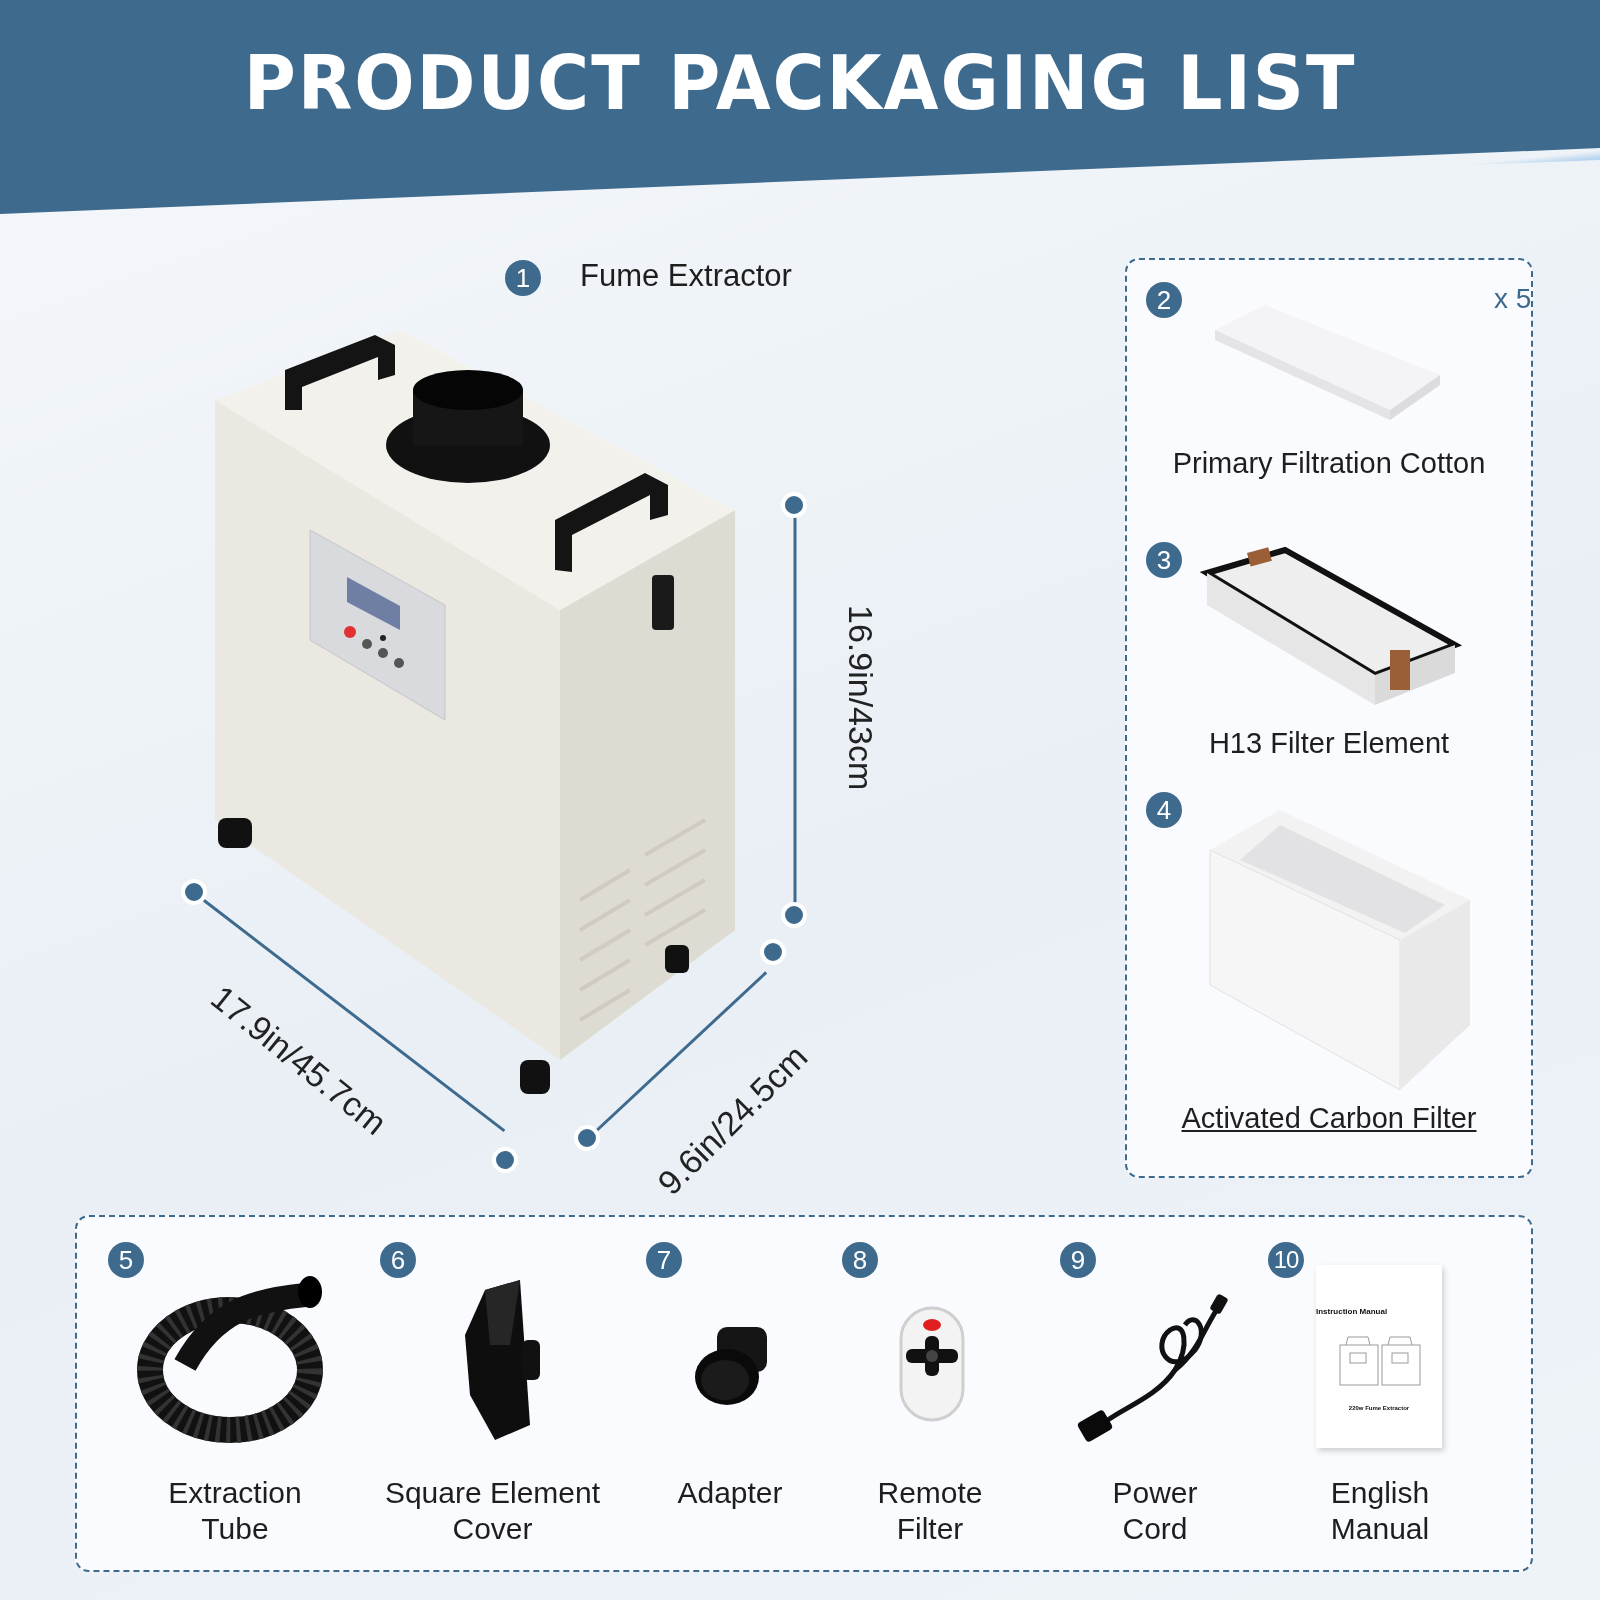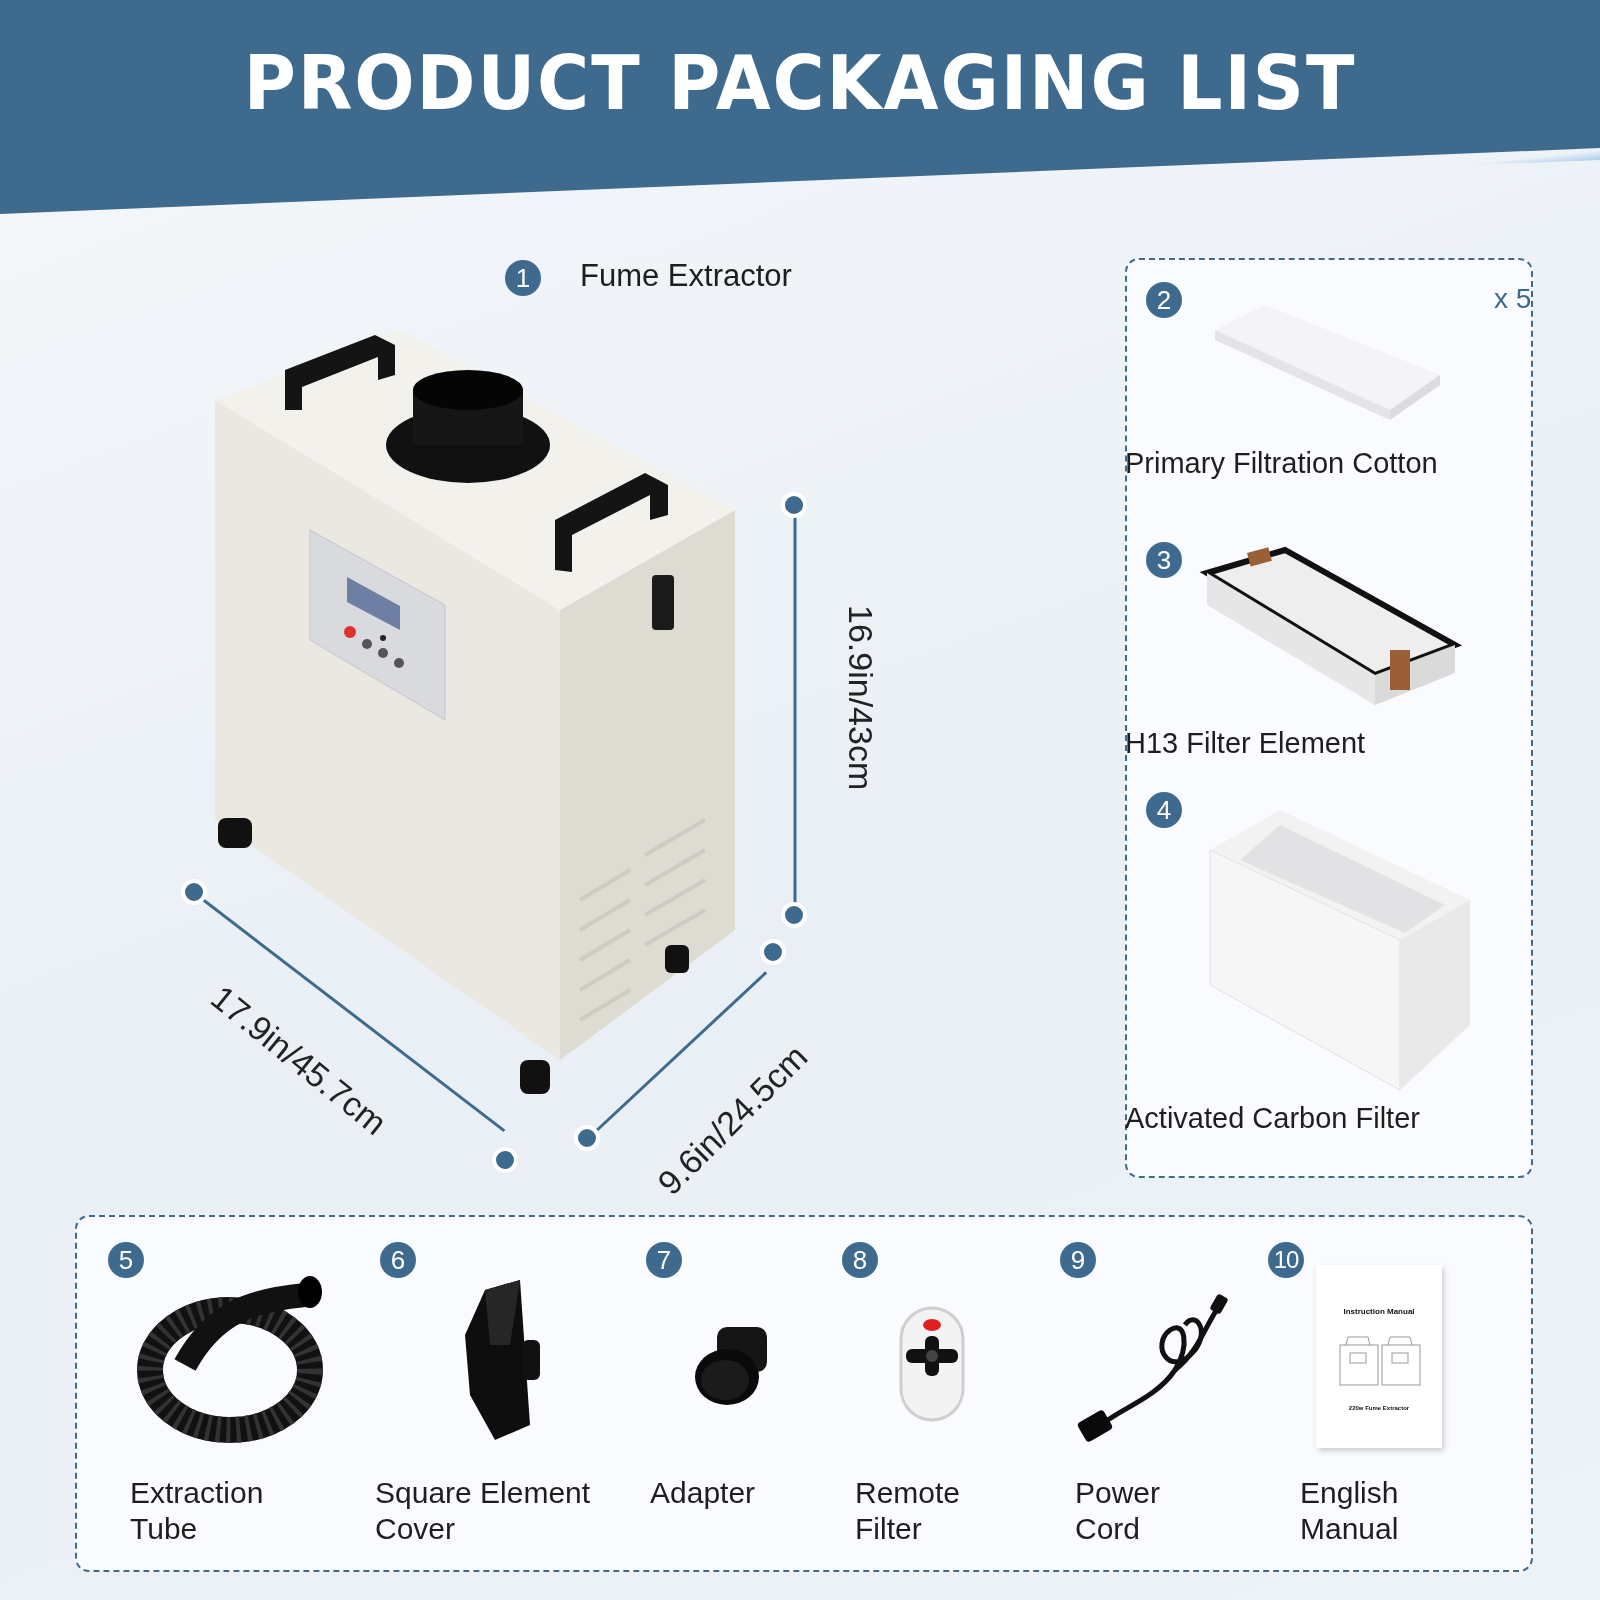--- a/index.html
+++ b/index.html
@@ -27,21 +27,21 @@
       font-size: 74px; letter-spacing: 2px; color: #ffffff;
       transform: scaleX(0.96);
     }
     .badge {
       position: absolute; width: 36px; height: 36px; border-radius: 50%;
       background: #3e6a8e; color: #fff; font-size: 26px; line-height: 36px;
       text-align: center; font-family: "Liberation Sans", sans-serif;
     }
     .badge.two-digit { font-size: 24px; letter-spacing: -1px; }
     .label {
-      position: absolute; font-size: 30px; color: #1e1e1e; 
+      position: absolute; font-size: 30px; color: #1e1e1e; text-align: center;
       line-height: 36px;
     }
     .dashed-box {
       position: absolute; border: 2px dashed #3e6a8e; border-radius: 14px;
       background: rgba(250,252,254,0.92);
     }
     .dim-dot {
       position: absolute; width: 26px; height: 26px; border-radius: 50%;
       background: #3e6a8e; border: 4px solid #fff;
     }
@@ -138,21 +138,21 @@
 </svg>
 <div class="label" style="left:1125px; top:725px; width:408px; font-size:29px;">H13 Filter Element</div>
 
 <div class="badge" style="left:1146px; top:792px;">4</div>
 <svg style="left:1205px; top:805px;" width="265" height="290">
   <polygon points="5,45 75,5 265,95 195,135" fill="#f2f2f2"></polygon>
   <polygon points="35,55 75,20 240,100 200,128" fill="#e2e2e4"></polygon>
   <polygon points="5,45 195,135 195,285 5,180" fill="#f6f6f6" stroke="#e0e0e0"></polygon>
   <polygon points="195,135 265,95 265,220 195,285" fill="#e9e9e9"></polygon>
 </svg>
-<div class="label" style="left:1125px; top:1100px; width:408px; font-size:29px;">Activated Carbon Filter</div>
+<div class="label" style="left:1125px; top:1100px; width:408px; font-size:29px;text-decoration:underline;">Activated Carbon Filter</div>
 
 <div class="dashed-box" style="left:75px; top:1215px; width:1458px; height:357px;"></div>
 
 <div class="badge" style="left:108px; top:1242px;">5</div>
 <svg style="left:135px; top:1270px;" width="200" height="180">
   <ellipse cx="95" cy="100" rx="80" ry="60" fill="none" stroke="#111" stroke-width="26"></ellipse>
   <ellipse cx="95" cy="100" rx="80" ry="60" fill="none" stroke="#333" stroke-width="26" stroke-dasharray="4 6"></ellipse>
   <path d="M50,95 C80,40 120,30 170,25" fill="none" stroke="#111" stroke-width="24"></path>
   <ellipse cx="175" cy="22" rx="12" ry="16" fill="#000"></ellipse>
 </svg>
@@ -200,21 +200,21 @@
   <rect x="5" y="125" width="30" height="22" rx="4" fill="#0a0a0a" transform="rotate(-30 20 136)"></rect>
   <rect x="138" y="5" width="12" height="18" rx="3" fill="#111" transform="rotate(30 144 14)"></rect>
 </svg>
 <div class="label" style="left:1075px; top:1475px; width:160px;">
   <span>Power</span><br>
   <span>Cord</span>
 </div>
 
 <div class="badge two-digit" style="left:1256px; top:1242px;margin-left:12px;">10</div>
 <div style="position:absolute; left:1316px; top:1265px; width:126px; height:183px; background:#fff; box-shadow:2px 3px 6px rgba(0,0,0,0.18);">
-  <div style="position:absolute; top:42px; width:100%; text-align:center; font-size:8px; font-weight:bold; color:#111;">Instruction Manual</div>
+  <div style="position:absolute; top:42px; width:100%; font-size:8px; font-weight:bold; color:#111;">Instruction Manual</div>
   <svg style="left:22px; top:70px;" width="84" height="55">
     <rect x="2" y="10" width="38" height="40" fill="none" stroke="#999" stroke-width="1"></rect>
     <rect x="44" y="10" width="38" height="40" fill="none" stroke="#999" stroke-width="1"></rect>
     <rect x="12" y="18" width="16" height="10" fill="none" stroke="#999"></rect>
     <rect x="54" y="18" width="16" height="10" fill="none" stroke="#999"></rect>
     <path d="M8,10 L10,2 L30,2 L32,10 M50,10 L52,2 L72,2 L74,10" fill="none" stroke="#999"></path>
   </svg>
   <div style="position:absolute; top:140px; width:100%; text-align:center; font-size:6px; font-weight:bold; color:#111;">220w Fume Extractor</div>
 </div>
 <div class="label" style="left:1300px; top:1475px; width:160px;">

